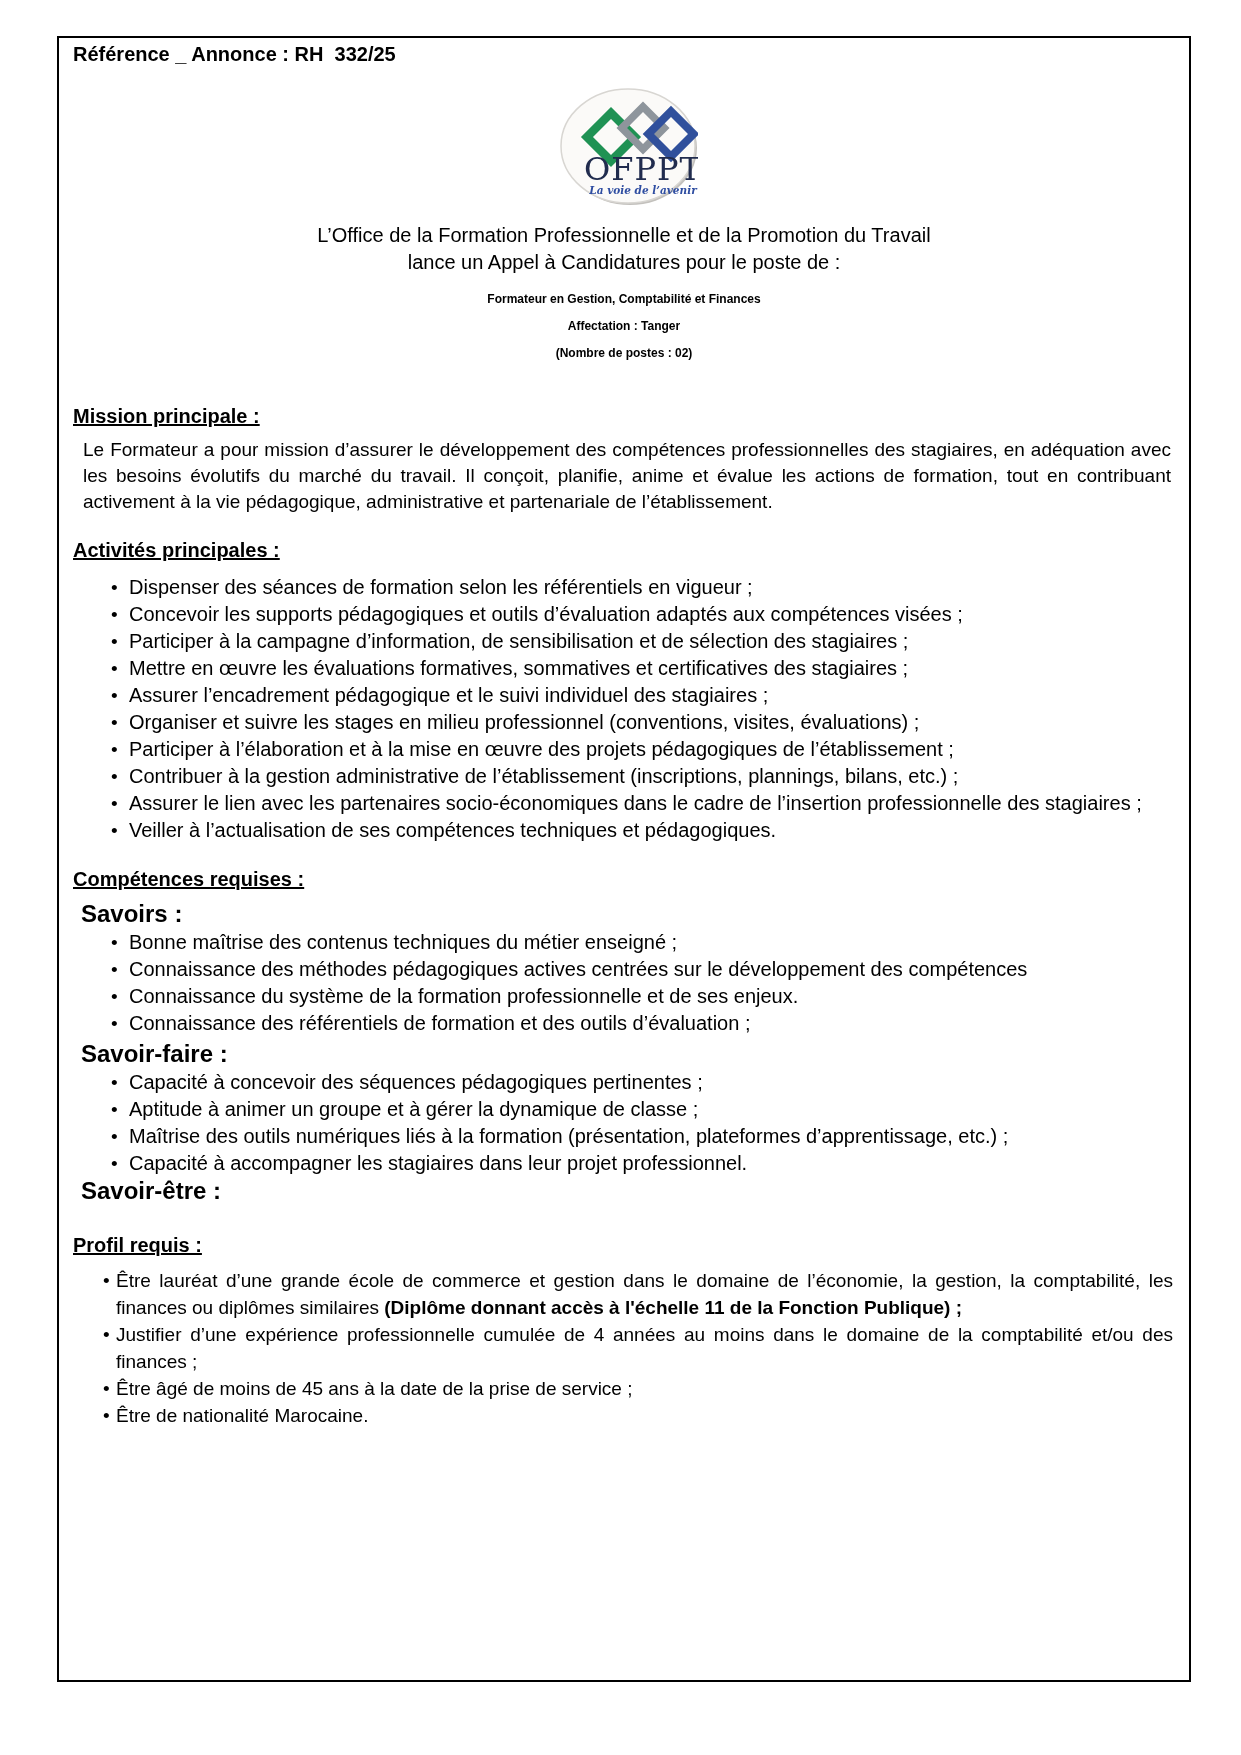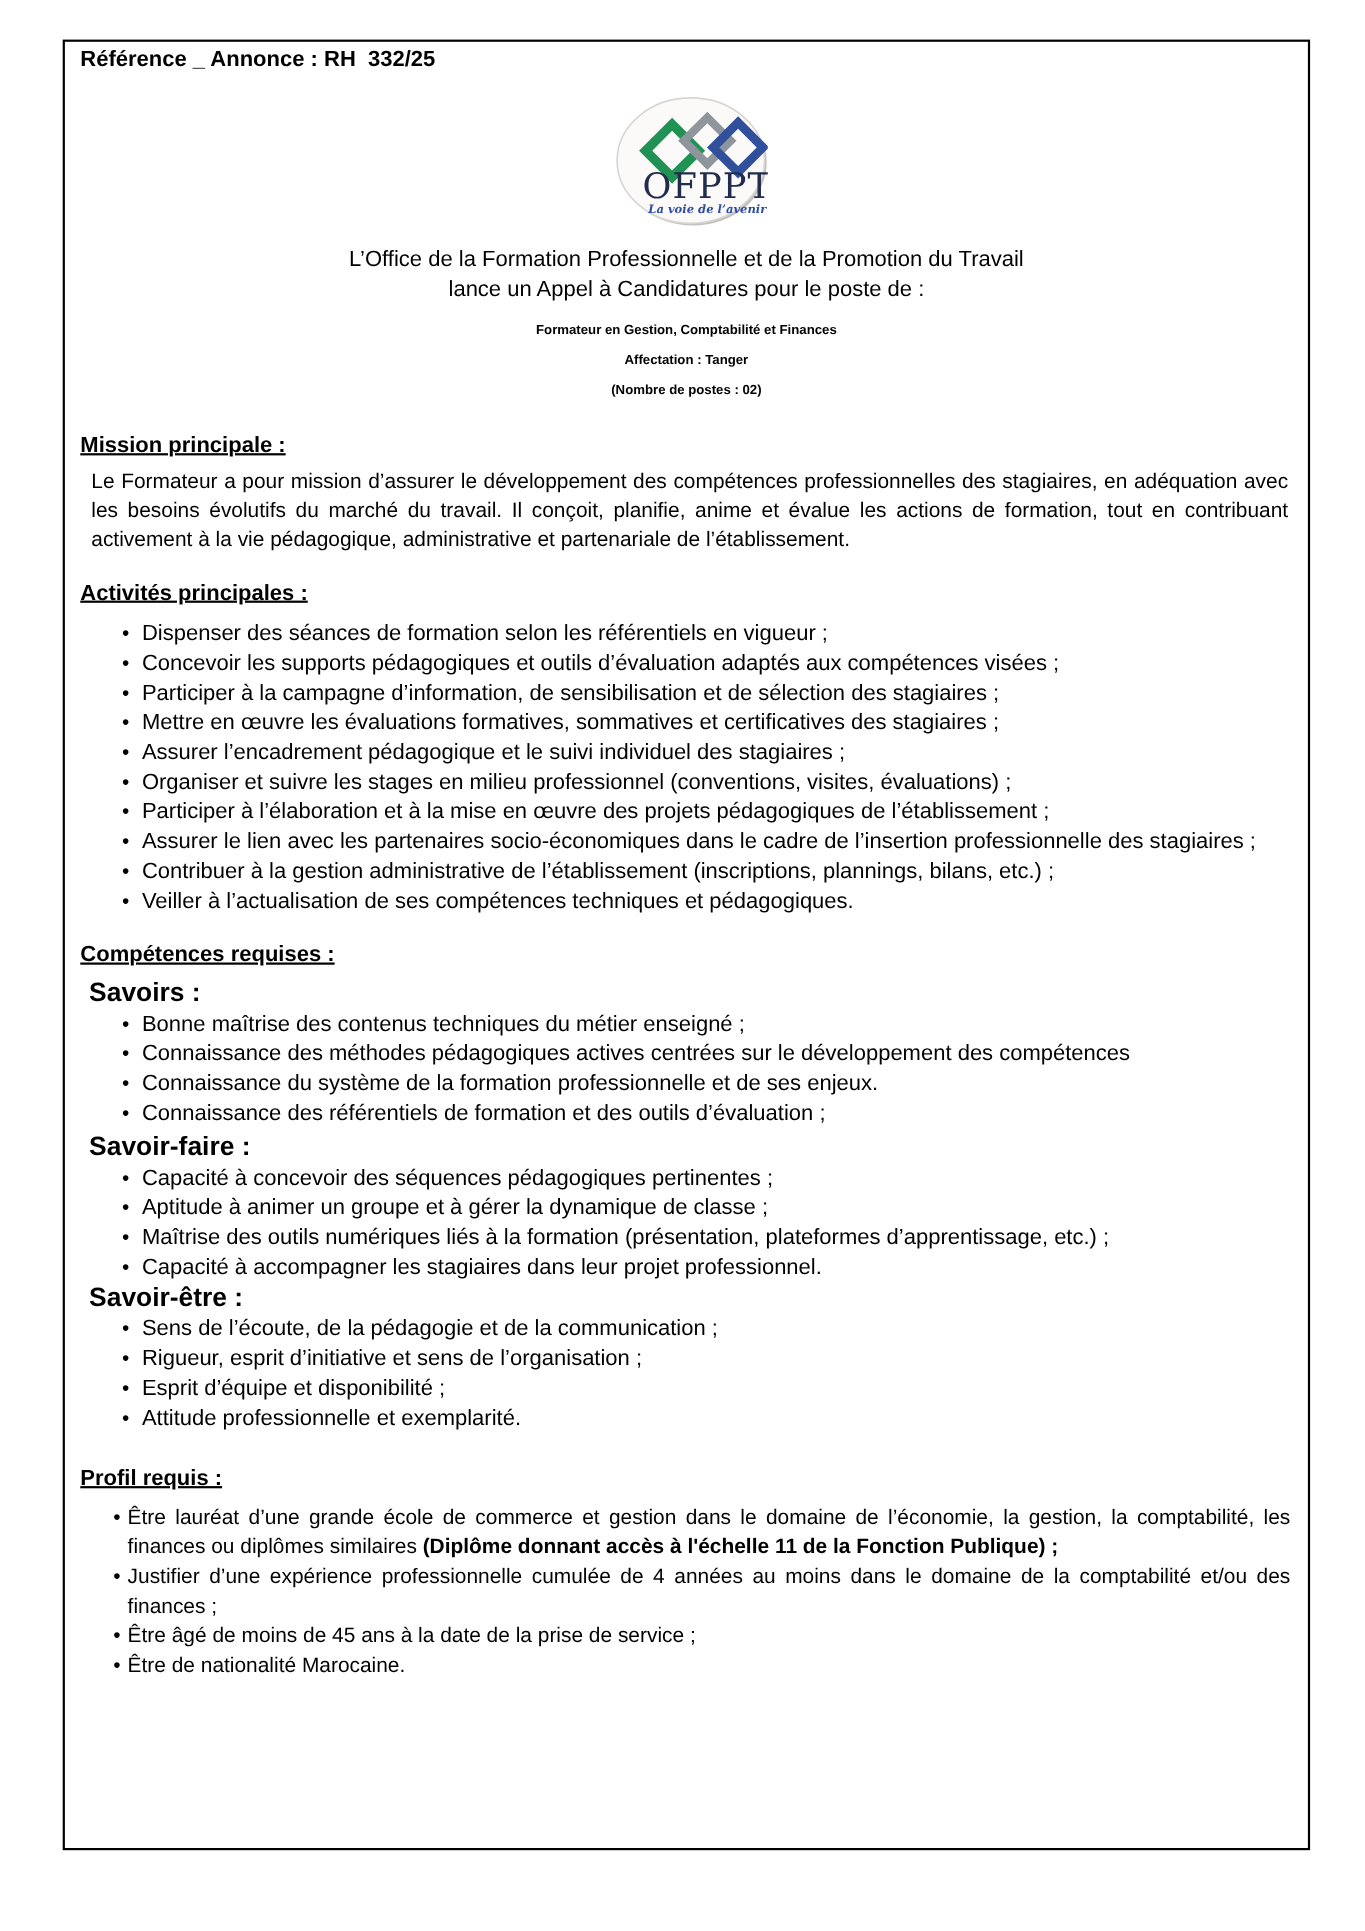--- a/index.html
+++ b/index.html
@@ -21,21 +21,21 @@
   .logo-wrap { margin-top: 0; text-align: center; }
   .logo-wrap svg { display: inline-block; }
   .intro-line { font-size: 20px; line-height: 27px; margin: 0; }
   .intro-line.first { margin-top: 8px; }
   .intro-bold { font-size: 12px; font-weight: bold; line-height: 27px; margin: 0; }
   .intro-bold.first { margin-top: 10px; }
   h2.section-title {
     font-size: 20px; font-weight: bold; text-decoration: underline;
     margin: 0; line-height: 27px;
   }
-  h2.mission-t   { margin-top: 24px; }
+  h2.mission-t   { margin-top: 36px; }
   h2.activites-t { margin-top: 22px; }
   h2.compet-t    { margin-top: 22px; }
   h2.profil-t    { margin-top: 28px; }
   .mission-body {
     font-size: 19px; line-height: 26px; text-align: justify;
     margin: 7px 4px 0 10px;
   }
   h3.group-label {
     font-size: 24px; font-weight: bold; margin: 0; line-height: 27px;
     padding-left: 8px;
@@ -99,22 +99,22 @@
 
   <h2 class="section-title activites-t">Activités principales :</h2>
   <ul class="doc-list">
     <li>Dispenser des séances de formation selon les référentiels en vigueur ;</li>
     <li>Concevoir les supports pédagogiques et outils d’évaluation adaptés aux compétences visées ;</li>
     <li>Participer à la campagne d’information, de sensibilisation et de sélection des stagiaires ;</li>
     <li>Mettre en œuvre les évaluations formatives, sommatives et certificatives des stagiaires ;</li>
     <li>Assurer l’encadrement pédagogique et le suivi individuel des stagiaires ;</li>
     <li>Organiser et suivre les stages en milieu professionnel (conventions, visites, évaluations) ;</li>
     <li>Participer à l’élaboration et à la mise en œuvre des projets pédagogiques de l’établissement ;</li>
+    <li>Contribuer à la gestion administrative de l’établissement (inscriptions, plannings, bilans, etc.) ;</li>
     <li>Assurer le lien avec les partenaires socio-économiques dans le cadre de l’insertion professionnelle des stagiaires ;</li>
-    <li>Contribuer à la gestion administrative de l’établissement (inscriptions, plannings, bilans, etc.) ;</li>
     <li>Veiller à l’actualisation de ses compétences techniques et pédagogiques.</li>
   </ul>
 
   <h2 class="section-title compet-t">Compétences requises :</h2>
 
   <h3 class="group-label savoirs-l">Savoirs :</h3>
   <ul class="doc-list tight">
     <li>Bonne maîtrise des contenus techniques du métier enseigné ;</li>
     <li>Connaissance des méthodes pédagogiques actives centrées sur le développement des compétences</li>
     <li>Connaissance du système de la formation professionnelle et de ses enjeux.</li>
@@ -123,26 +123,20 @@
 
   <h3 class="group-label faire-l">Savoir-faire :</h3>
   <ul class="doc-list tight">
     <li>Capacité à concevoir des séquences pédagogiques pertinentes ;</li>
     <li>Aptitude à animer un groupe et à gérer la dynamique de classe ;</li>
     <li>Maîtrise des outils numériques liés à la formation (présentation, plateformes d’apprentissage, etc.) ;</li>
     <li>Capacité à accompagner les stagiaires dans leur projet professionnel.</li>
   </ul>
 
   <h3 class="group-label etre-l">Savoir-être :</h3>
-  <ul class="doc-list tight">
-    <li>Sens de l’écoute, de la pédagogie et de la communication ;</li>
-    <li>Rigueur, esprit d’initiative et sens de l’organisation ;</li>
-    <li>Esprit d’équipe et disponibilité ;</li>
-    <li>Attitude professionnelle et exemplarité.</li>
-  </ul>
 
   <h2 class="section-title profil-t">Profil requis :</h2>
   <ul class="profil-list">
     <li><span>Être lauréat d’une grande école de commerce et gestion dans le domaine de l’économie, la gestion, la comptabilité, les finances ou diplômes similaires </span><strong>(Diplôme donnant accès à l'échelle 11 de la Fonction Publique) ;</strong></li>
     <li><span>Justifier d’une expérience professionnelle cumulée de 4 années au moins dans le domaine de la comptabilité et/ou des finances ;</span></li>
     <li><span>Être âgé de moins de 45 ans à la date de la prise de service ;</span></li>
     <li><span>Être de nationalité Marocaine.</span></li>
   </ul>
 
 </div>

